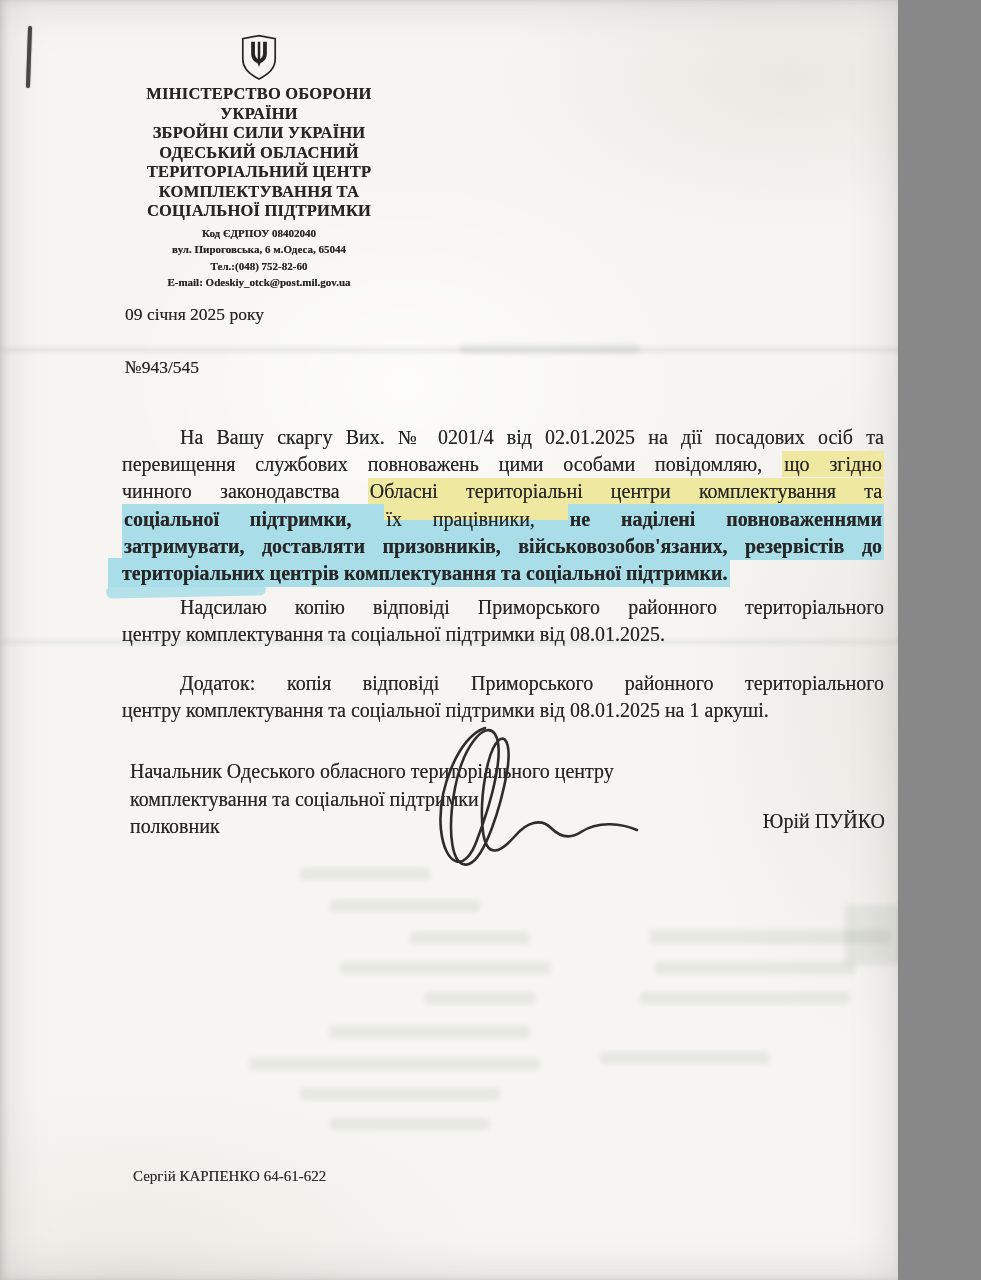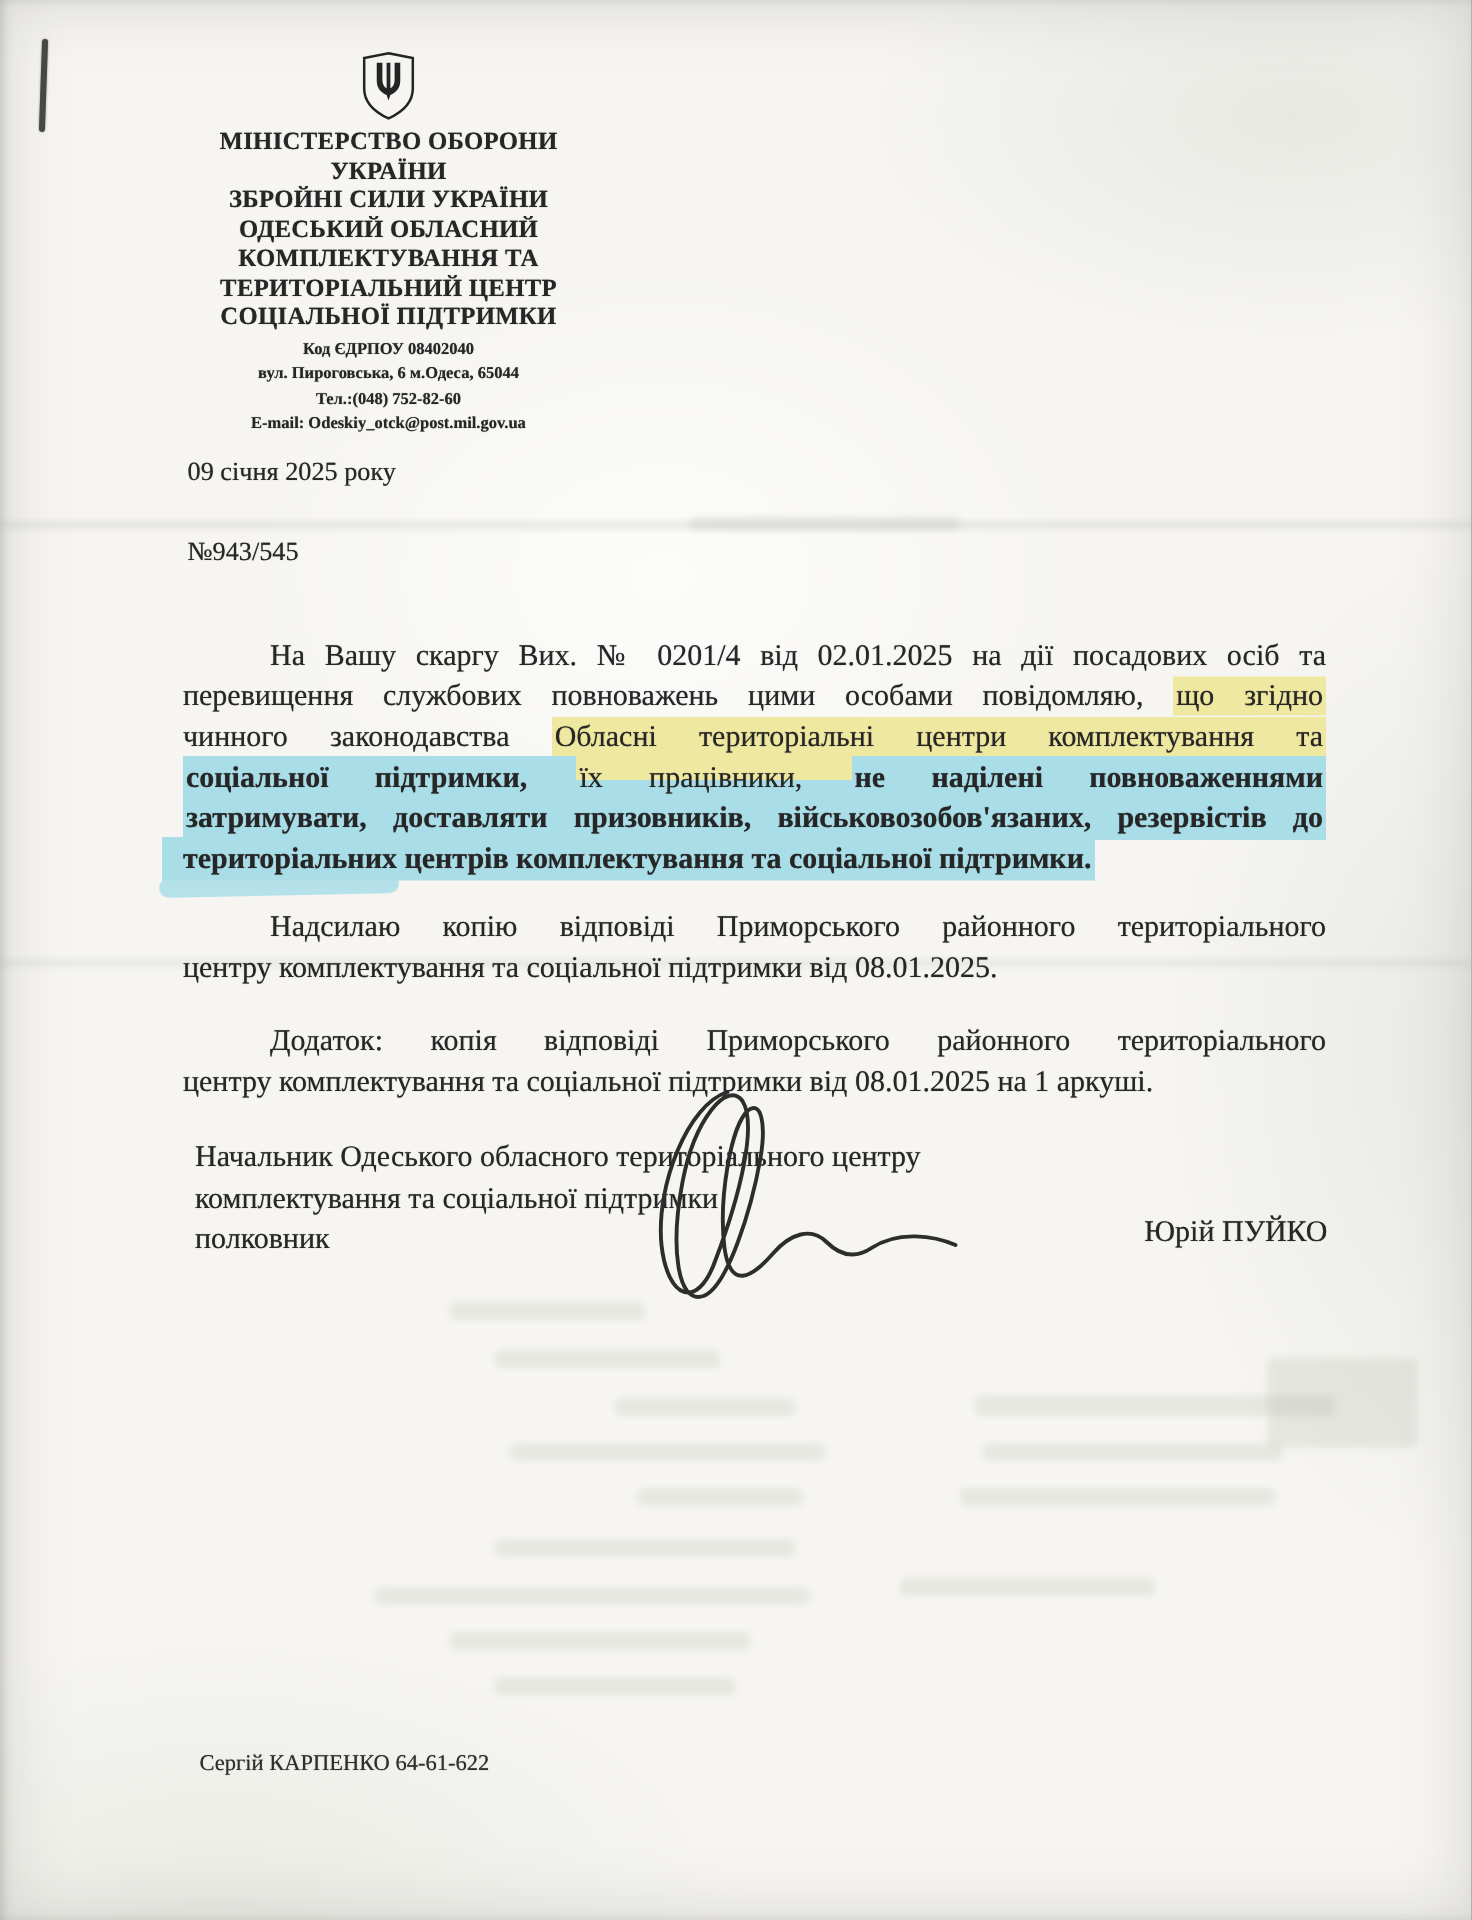--- a/index.html
+++ b/index.html
@@ -1,17 +1,17 @@
 <!DOCTYPE html>
 <html style="--highlight-yellow: #efe8a0; --highlight-cyan: #a9dee9; --ink: #262626;"><head>
 <meta charset="utf-8">
 <style>
   html,body{margin:0;padding:0;background:#888;}
   .page{
-    position:relative;width:981px;height:1280px;overflow:hidden;
+    position:relative;width:898px;height:1280px;overflow:hidden;
     font-family:"Liberation Serif","DejaVu Serif",serif;color:#262626;
     background:
       radial-gradient(420px 220px at 88% 6%, rgba(222,222,216,.55), rgba(222,222,216,0) 70%),
       radial-gradient(300px 500px at 100% 55%, rgba(218,218,212,.45), rgba(218,218,212,0) 70%),
       radial-gradient(500px 260px at 15% 99%, rgba(226,226,219,.5), rgba(226,226,219,0) 70%),
       radial-gradient(400px 300px at 45% 30%, rgba(255,255,255,.7), rgba(255,255,255,0) 70%),
       #f6f5f1;
     box-shadow:inset 0 0 46px rgba(130,130,124,.28), inset 3px 0 8px -2px rgba(110,110,104,.35);
   }
   .abs{position:absolute;}
@@ -26,21 +26,21 @@
   .recipient{left:543px;top:66px;line-height:26px;}
   .rec1{font-size:20px;}
   .rec2{font-size:17.5px;}
   
   .ref{left:125px;top:304px;font-size:17.5px;display:flex;gap:32px;flex-direction:column;}
   
   .body{left:122px;top:424px;width:762px;font-size:20px;line-height:27px;}
   .bline{text-align:justify;text-align-last:justify;}
   .bline.left{text-align:left;text-align-last:left;}
   .indent{text-indent:58px;}
-  .mt-p2{margin-top:19px;}
+  .mt-p2{margin-top:8px;}
   .mt-p3{margin-top:22px;}
   .hl-n{background:transparent;}
   .hl-y{background:var(--highlight-yellow);padding:2px 2px;}
   .hl-c{background:var(--highlight-cyan);padding:3.5px 2px;font-weight:bold;}
   .hl-m{background:linear-gradient(180deg,var(--highlight-yellow) 0 55%,var(--highlight-cyan) 55% 100%);padding:3.5px 2px;margin-top:44px;}
   .hl-edge{margin-left:-14px;padding-left:14px;}
   .cyan-wedge{left:106px;top:584px;width:160px;height:13px;background:var(--highlight-cyan);opacity:.85;border-radius:7px;transform:rotate(-1.2deg);}
   
   .sig-block{left:130px;top:758px;font-size:20px;line-height:27.5px;}
   .sig-name{left:735px;top:810px;width:150px;text-align:right;font-size:20px;}
@@ -82,22 +82,22 @@
 
   <div class="abs hdr">
     <svg class="emblem" width="44" height="46" viewBox="0 0 40 44">
       <path d="M20 1.5 L35.5 4.5 V24 C35.5 33 28.5 39 20 43 C11.5 39 4.5 33 4.5 24 V4.5 Z" fill="none" stroke="#242424" stroke-width="1.6"></path>
       <path d="M12.5 7.5 h3.6 v11 c0 2.8 1.3 4.6 2.7 5.3 V7.5 h2.4 v16.3 c1.4-.7 2.7-2.5 2.7-5.3 v-11 h3.6 v11.5 c0 4.6-2.6 7.6-6.3 9.1 l-1.2 3.4 -1.2-3.4 c-3.7-1.5-6.3-4.5-6.3-9.1 z" fill="#242424"></path>
     </svg>
     <div class="hdr-main txt">МІНІСТЕРСТВО ОБОРОНИ</div>
     <div class="hdr-main txt">УКРАЇНИ</div>
     <div class="hdr-main txt">ЗБРОЙНІ СИЛИ УКРАЇНИ</div>
     <div class="hdr-main txt">ОДЕСЬКИЙ ОБЛАСНИЙ</div>
+    <div class="hdr-main txt">ТЕРИТОРІАЛЬНИЙ ЦЕНТР</div>
     <div class="hdr-main txt">КОМПЛЕКТУВАННЯ ТА</div>
-    <div class="hdr-main txt">ТЕРИТОРІАЛЬНИЙ ЦЕНТР</div>
     <div class="hdr-main txt">СОЦІАЛЬНОЇ ПІДТРИМКИ</div>
     <div class="hdr-det-wrap">
       <div class="hdr-det txt">Код ЄДРПОУ 08402040</div>
       <div class="hdr-det txt">вул. Пироговська, 6 м.Одеса, 65044</div>
       <div class="hdr-det txt">Тел.:(048) 752-82-60</div>
       <div class="hdr-det txt">E-mail: Odeskiy_otck@post.mil.gov.ua</div>
     </div>
   </div>
 
 

